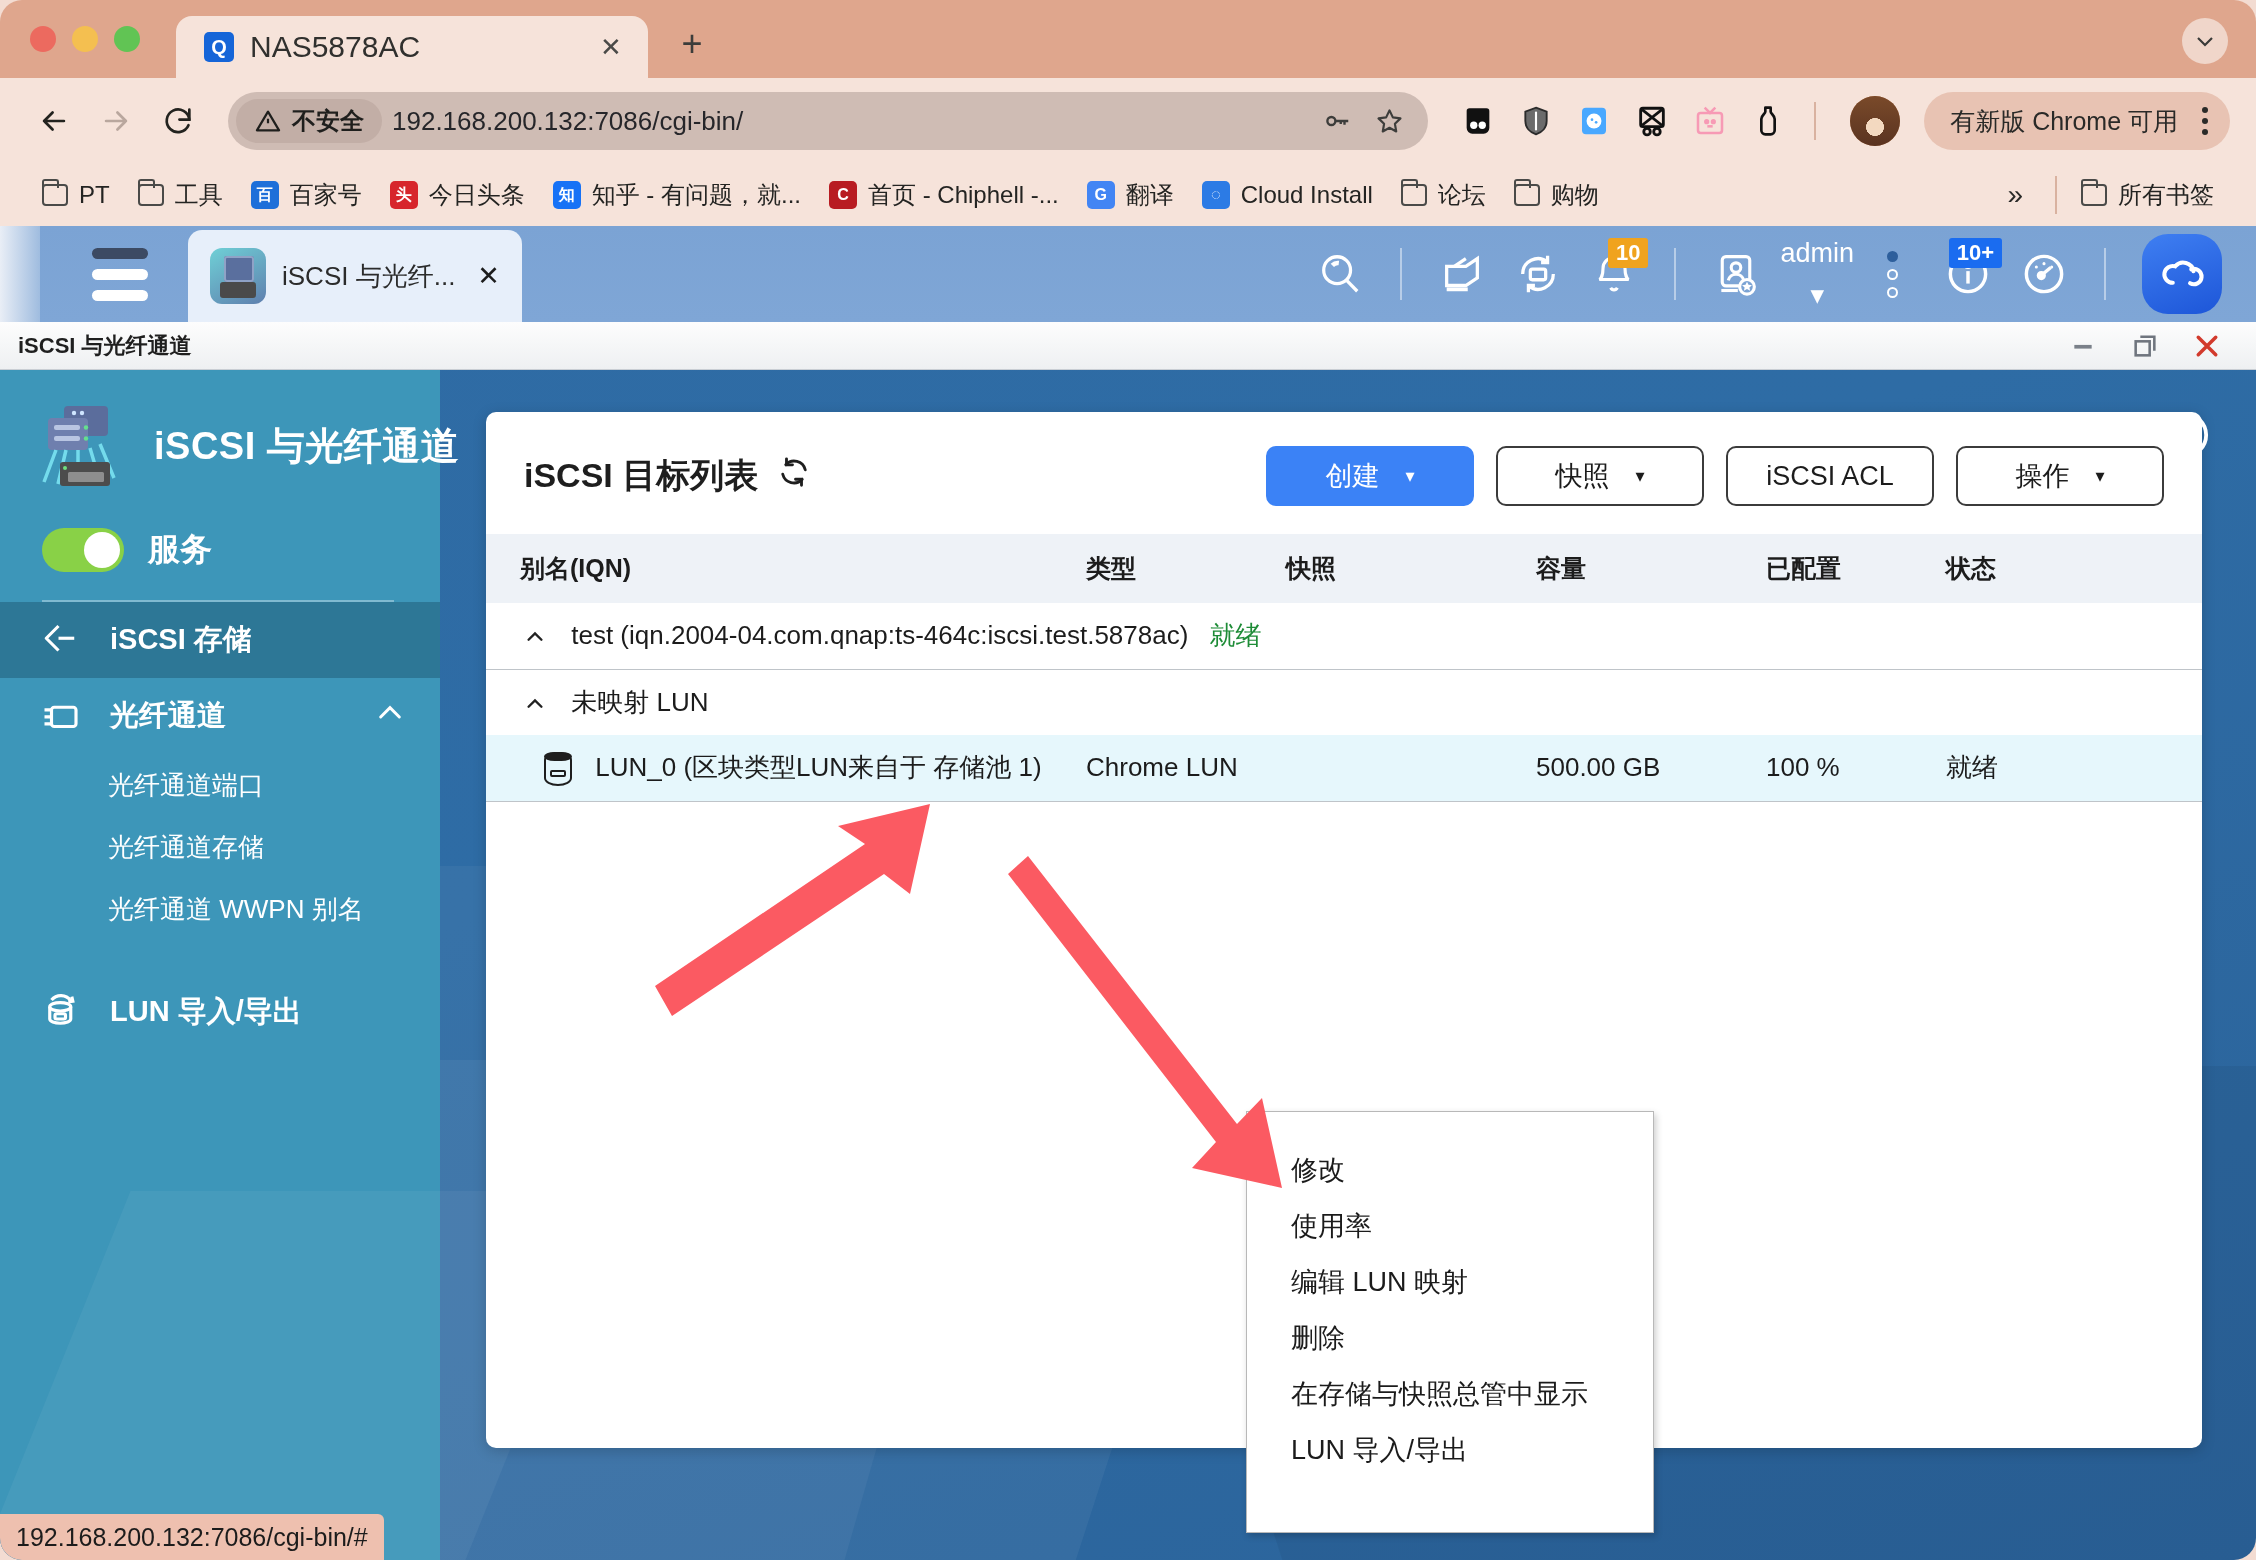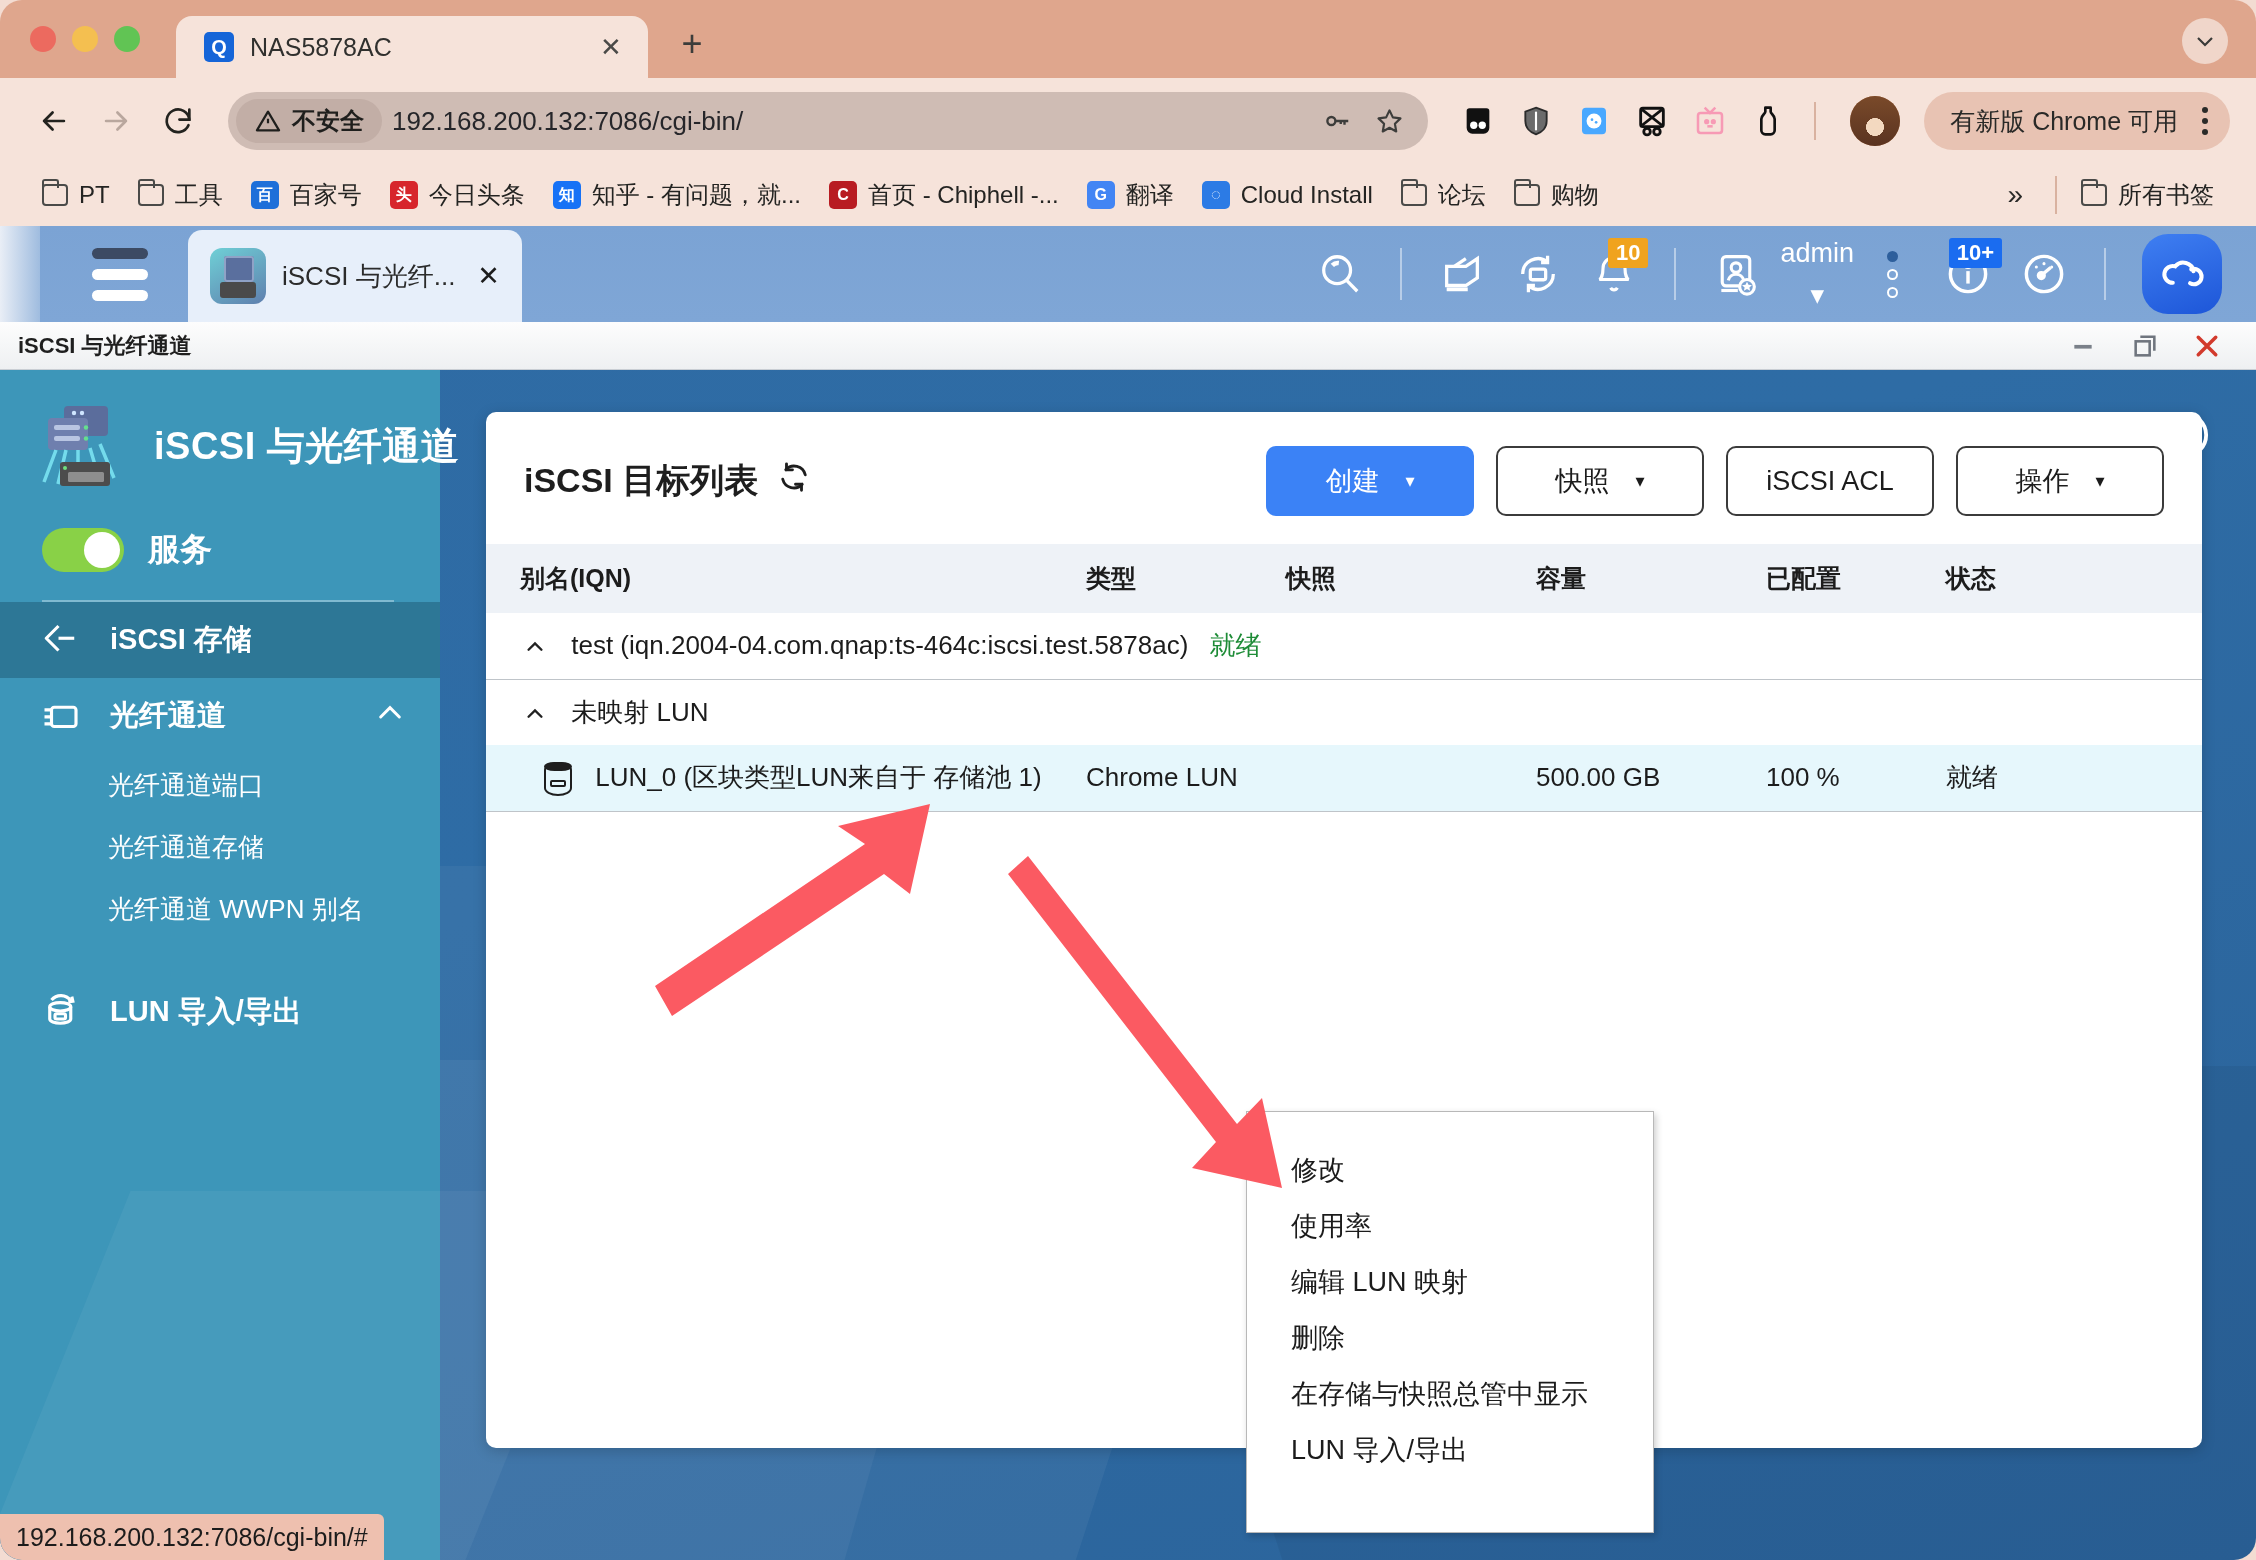--- a/index.html
+++ b/index.html
@@ -40,21 +40,21 @@
     position: relative;
   }
   .tab-favicon {
     width: 30px; height: 30px; border-radius: 5px;
     background: #1565d8; color: #fff;
     font-size: 20px; font-weight: bold;
     display: flex; align-items: center; justify-content: center;
     flex: 0 0 auto;
   }
   .tab-title {
-    flex: 1; font-size: 25px; color: #30302e;
+    flex: 1; font-size: 30px; color: #30302e;
     white-space: nowrap; overflow: hidden; text-overflow: ellipsis;
   }
   .tab-close {
     width: 34px; height: 34px; border-radius: 50%;
     display: flex; align-items: center; justify-content: center;
     font-size: 26px; color: #4a4a48; flex: 0 0 auto;
   }
   .new-tab-btn {
     margin-left: 22px; margin-bottom: 12px;
     width: 44px; height: 44px; border-radius: 50%;
@@ -297,21 +297,21 @@
   }
   #help-icon {
     position: absolute; right: 44px; top: 38px; z-index: 5; color: #fff;
   }
   #panel-header {
     display: flex; align-items: center; padding: 34px 38px 28px 38px;
   }
   #panel-title { font-size: 34px; font-weight: 700; color: #1e1e1e; display:flex; align-items:center; gap:18px;}
   #panel-actions { margin-left: auto; display: flex; align-items: center; gap: 22px; }
   .btn {
-    height: 70px; border-radius: 10px; border: 2px solid #3b3b3b;
+    height: 60px; border-radius: 10px; border: 2px solid #3b3b3b;
     background: #fff; color: #1c1c1c; font-size: 27px;
     display: flex; align-items: center; justify-content: center; gap: 26px;
     padding: 0 26px; min-width: 208px;
   }
   .btn.primary { background: #3b82f6; border-color: #3b82f6; color: #fff; }
   .caret { font-size: 18px; }
 
   table { width: 100%; border-collapse: collapse; }
   thead th {
     background: #eef2f7; color: #1c1c1c; font-size: 25px; font-weight: 700;

